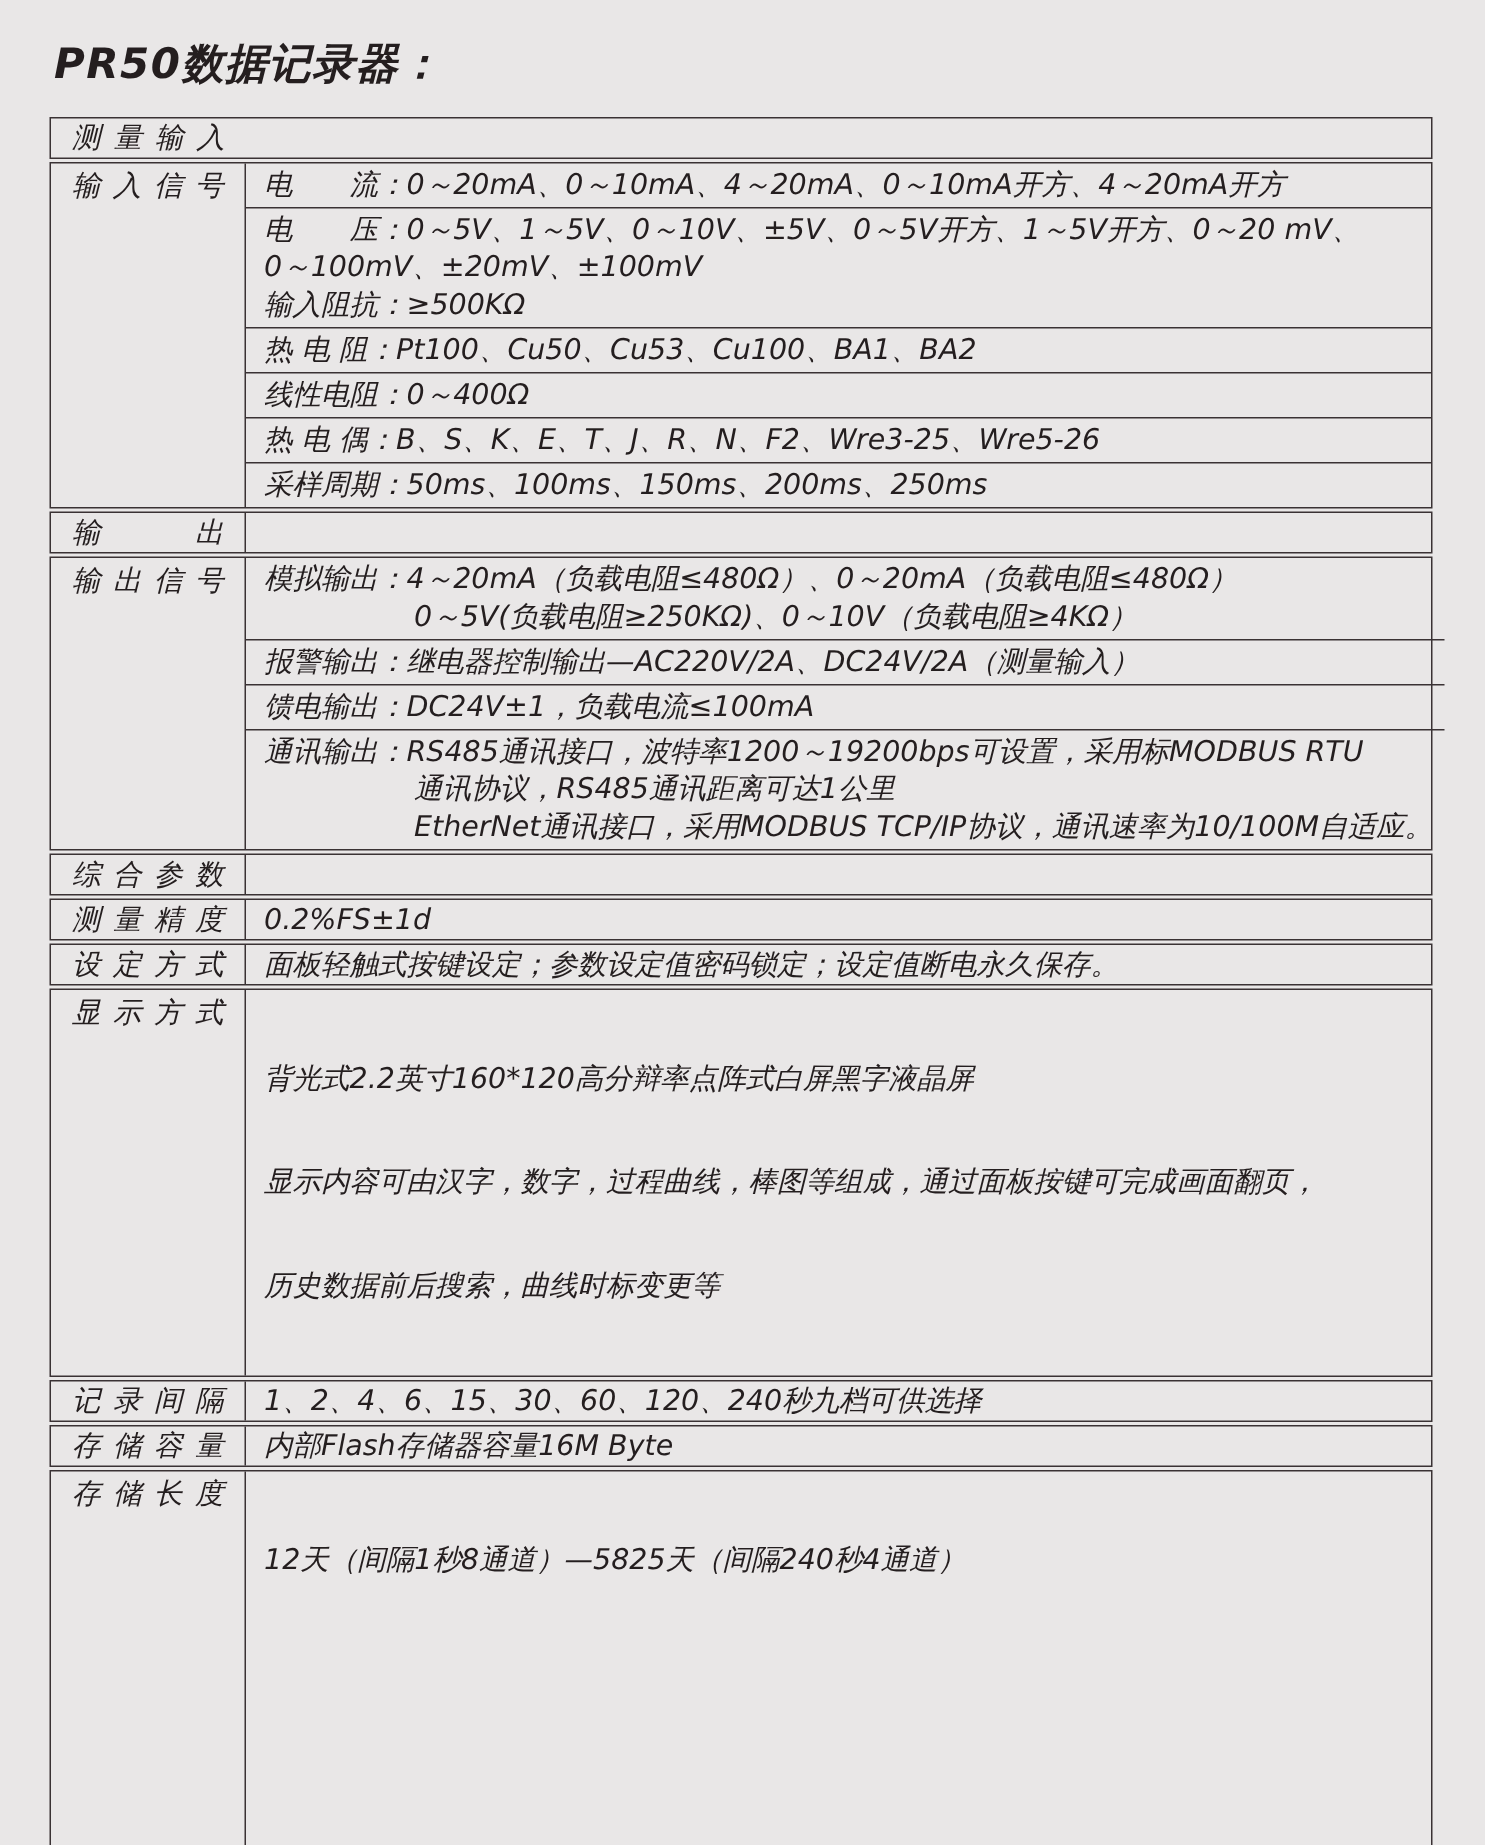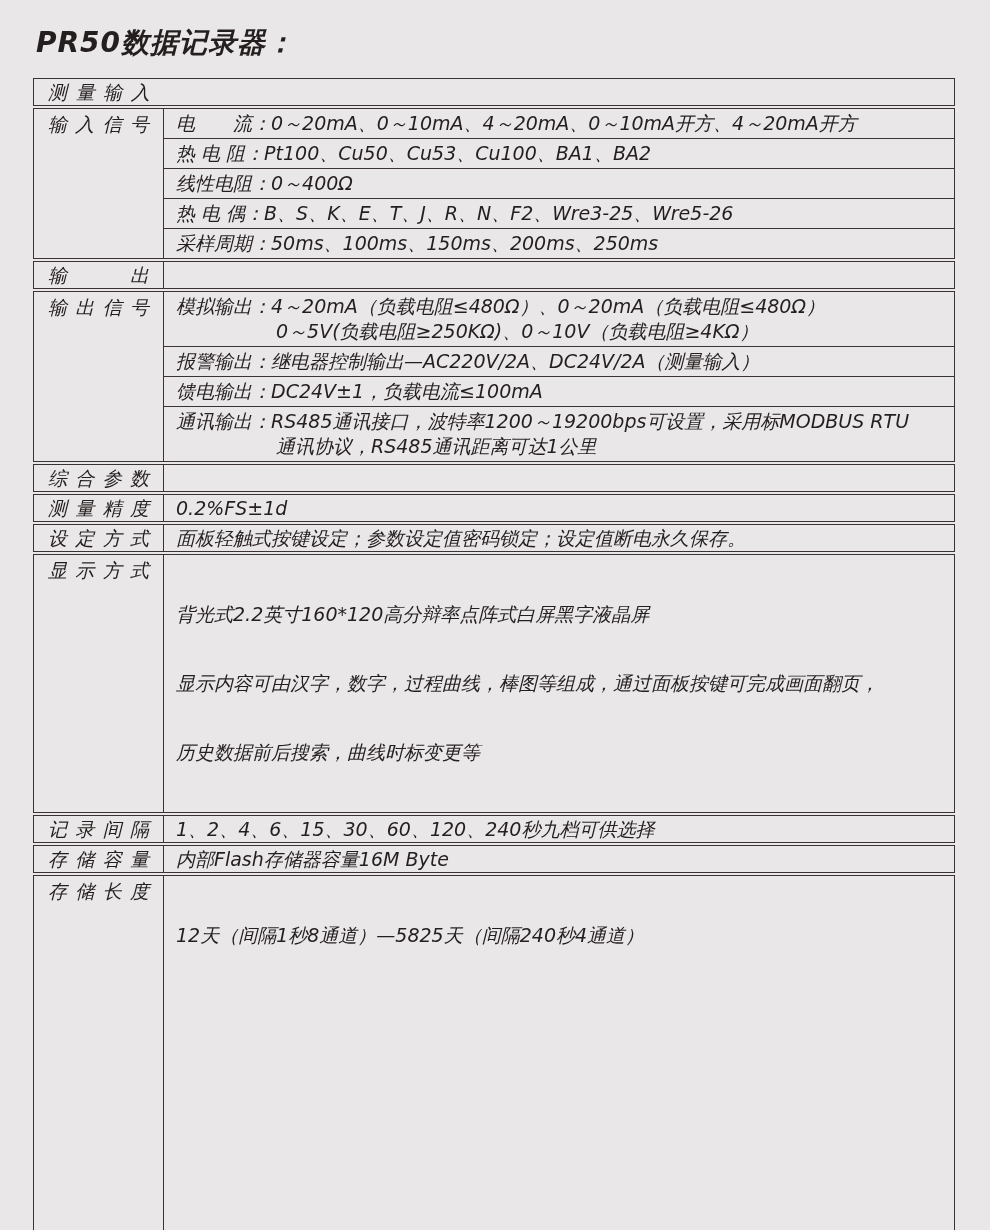--- a/index.html
+++ b/index.html
@@ -69,20 +69,25 @@
       <div class="val"></div>
     </div>
 
     <div class="row block">
       <div class="lab">输入信号</div>
       <div class="stack">
         <div class="sub">
           <p>电　　流：0～20mA、0～10mA、4～20mA、0～10mA开方、4～20mA开方</p>
         </div>
         <div class="sub">
+          <p>电　　压：0～5V、1～5V、0～10V、±5V、0～5V开方、1～5V开方、0～20 mV、</p>
+          <p>0～100mV、±20mV、±100mV</p>
+          <p>输入阻抗：≥500KΩ</p>
+        </div>
+        <div class="sub">
           <p>热 电 阻：Pt100、Cu50、Cu53、Cu100、BA1、BA2</p>
         </div>
         <div class="sub">
           <p>线性电阻：0～400Ω</p>
         </div>
         <div class="sub">
           <p>热 电 偶：B、S、K、E、T、J、R、N、F2、Wre3-25、Wre5-26</p>
         </div>
         <div class="sub">
           <p>采样周期：50ms、100ms、150ms、200ms、250ms</p>
@@ -104,20 +109,21 @@
         </div>
         <div class="sub">
           <p>报警输出：继电器控制输出—AC220V/2A、DC24V/2A（测量输入）</p>
         </div>
         <div class="sub">
           <p>馈电输出：DC24V±1，负载电流≤100mA</p>
         </div>
         <div class="sub">
           <p>通讯输出：RS485通讯接口，波特率1200～19200bps可设置，采用标MODBUS RTU</p>
           <p class="cont">通讯协议，RS485通讯距离可达1公里</p>
+          <p class="cont">EtherNet通讯接口，采用MODBUS TCP/IP协议，通讯速率为10/100M自适应。</p>
         </div>
       </div>
     </div>
 
     <div class="row simple">
       <div class="lab">综合参数</div>
       <div class="val"></div>
     </div>
 
     <div class="row simple">

